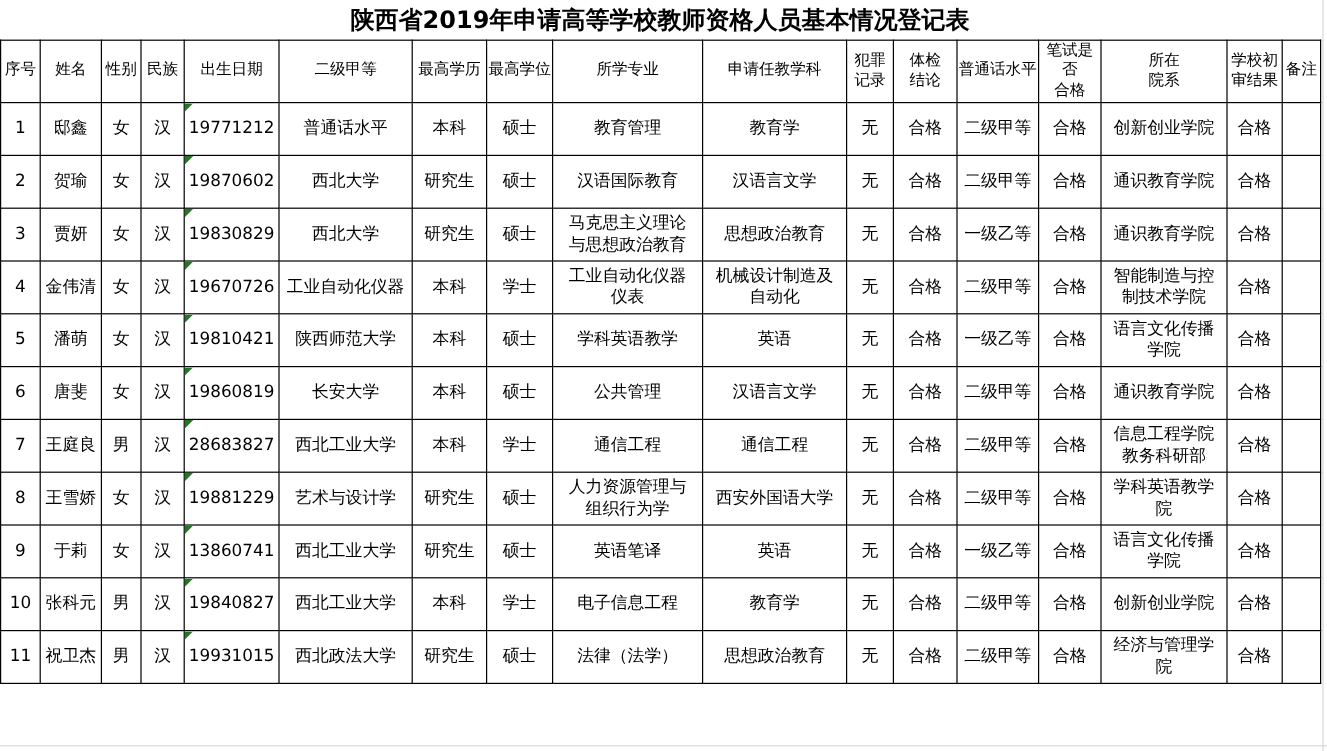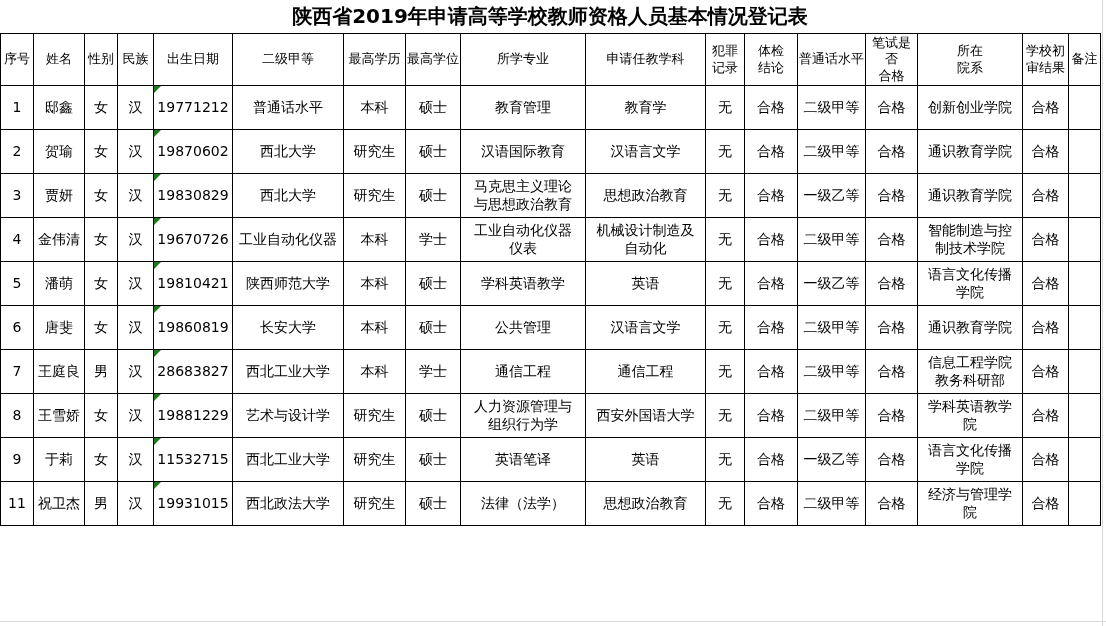--- a/index.html
+++ b/index.html
@@ -288,32 +288,51 @@
           <td>学科英语教学
 院</td>
           <td>合格</td>
           <td></td>
         </tr>
         <tr>
           <td>9</td>
           <td>于莉</td>
           <td>女</td>
           <td>汉</td>
-          <td class="flagged"><span class="flag"></span><span>11532715</span></td>
+          <td class="flagged"><span class="flag"></span><span>13860741</span></td>
           <td>西北工业大学</td>
           <td>研究生</td>
           <td>硕士</td>
           <td>英语笔译</td>
           <td>英语</td>
           <td>无</td>
           <td>合格</td>
           <td>一级乙等</td>
           <td>合格</td>
           <td>语言文化传播
 学院</td>
+          <td>合格</td>
+          <td></td>
+        </tr>
+        <tr>
+          <td>10</td>
+          <td>张科元</td>
+          <td>男</td>
+          <td>汉</td>
+          <td class="flagged"><span class="flag"></span><span>19840827</span></td>
+          <td>西北工业大学</td>
+          <td>本科</td>
+          <td>学士</td>
+          <td>电子信息工程</td>
+          <td>教育学</td>
+          <td>无</td>
+          <td>合格</td>
+          <td>二级甲等</td>
+          <td>合格</td>
+          <td>创新创业学院</td>
           <td>合格</td>
           <td></td>
         </tr>
         <tr>
           <td>11</td>
           <td>祝卫杰</td>
           <td>男</td>
           <td>汉</td>
           <td class="flagged"><span class="flag"></span><span>19931015</span></td>
           <td>西北政法大学</td>

